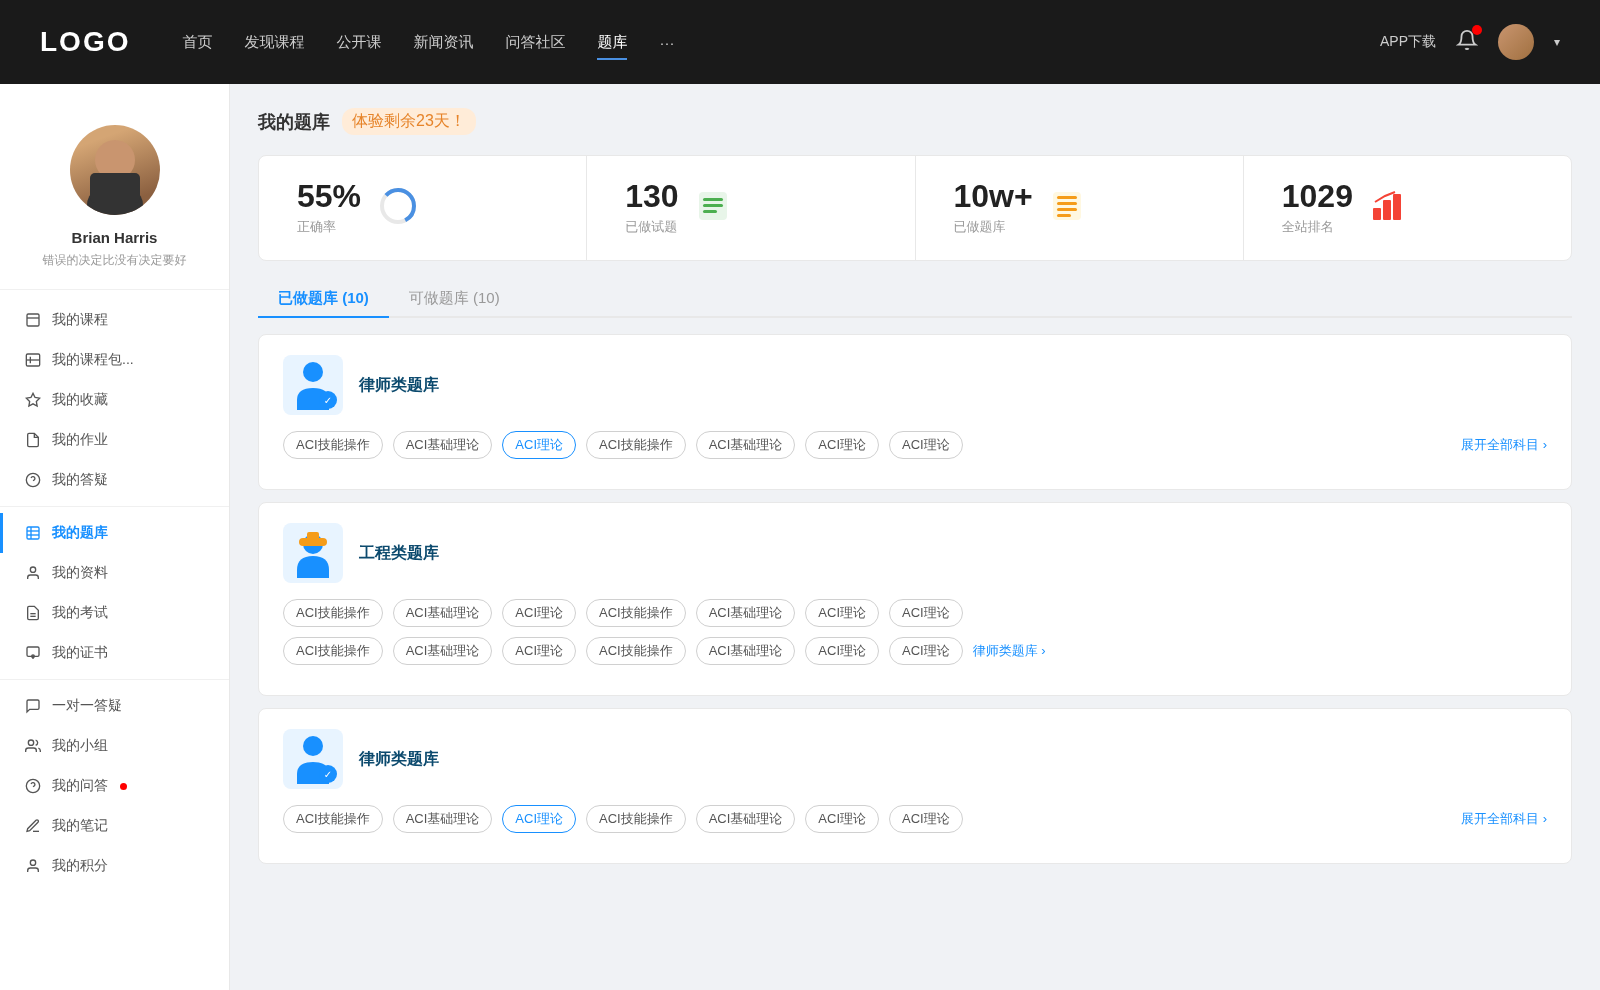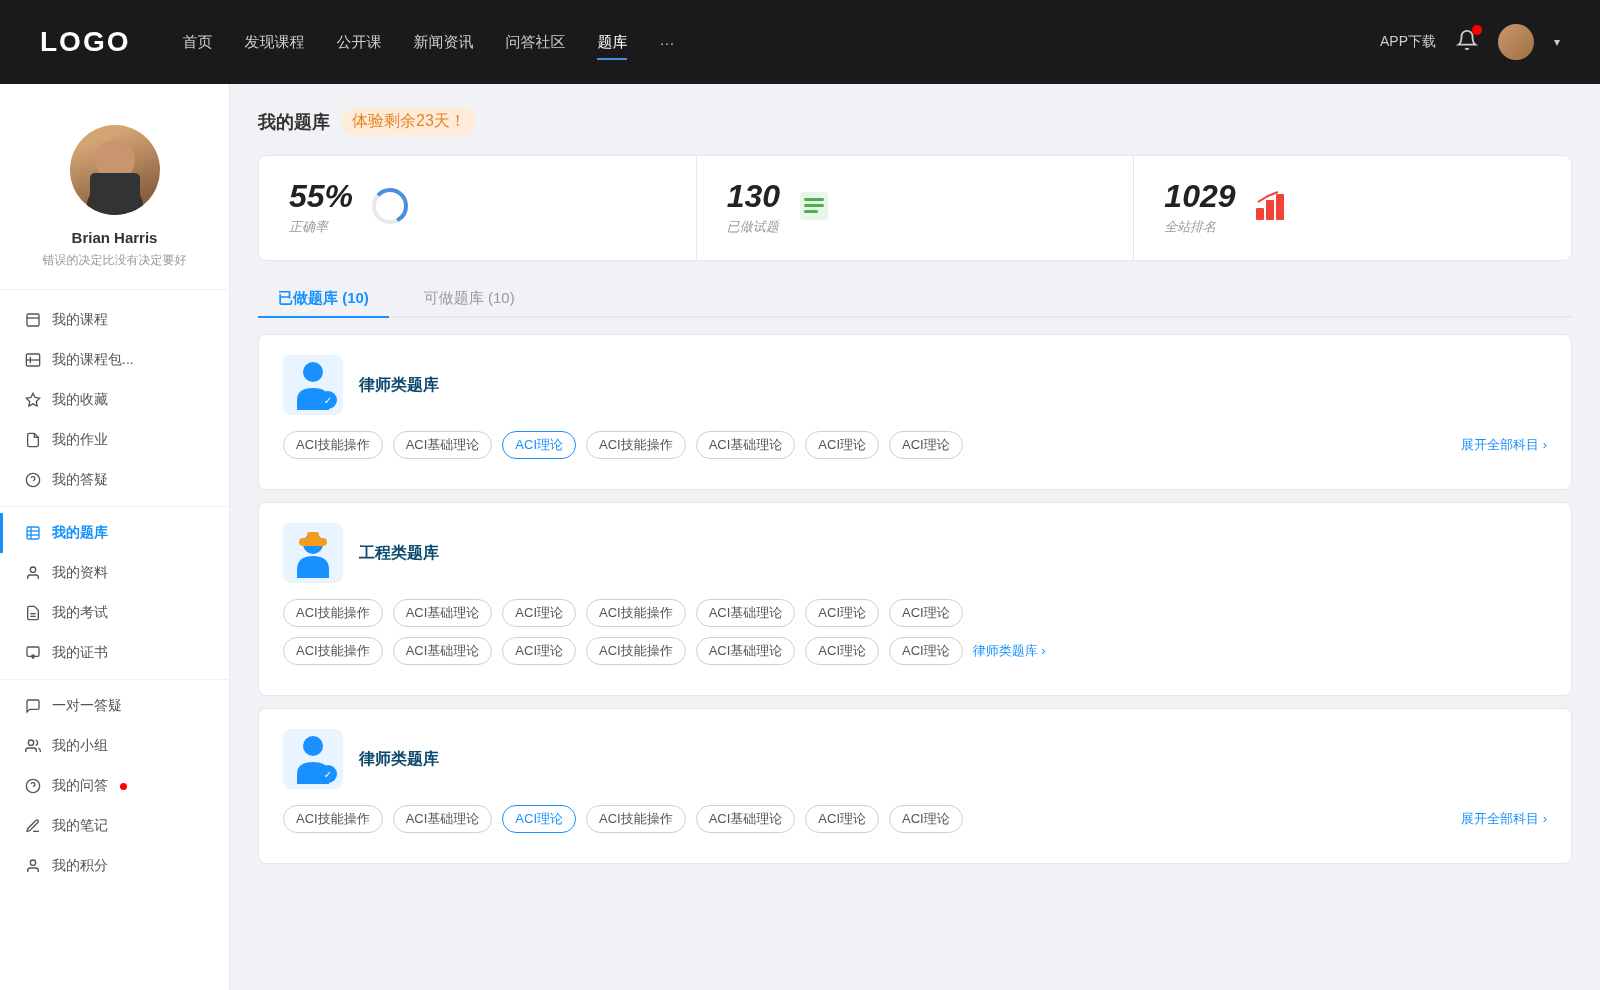--- a/index.html
+++ b/index.html
@@ -221,46 +221,45 @@
       display: flex;
       gap: 0;
       background: #fff;
       border-radius: 8px;
       margin-bottom: 20px;
       overflow: hidden;
       border: 1px solid #e8e8e8;
     }
     .stat-card {
       flex: 1;
-      padding: 24px 30px;
+      padding: 24px 38px;
       display: flex;
       align-items: center;
       gap: 16px;
       border-right: 1px solid #e8e8e8;
-      font-style: italic;
     }
     .stat-card:last-child {
       border-right: none;
     }
     .stat-value {
       font-size: 32px;
       font-weight: 700;
       color: #222;
       line-height: 1;
       margin-bottom: 6px;
     }
     .stat-label {
       font-size: 13px;
       color: #999;
     }
 
     
     .tabs-row {
       display: flex;
-      gap: 15px;
+      gap: 0;
       margin-bottom: 16px;
       border-bottom: 2px solid #e8e8e8;
     }
     .tab-item {
       font-size: 15px;
       color: #999;
       padding: 8px 20px;
       cursor: pointer;
       position: relative;
     }
@@ -578,20 +577,35 @@
         <div>
           <svg width="36" height="36" viewBox="0 0 36 36">
             <rect x="4" y="4" width="28" height="28" rx="4" fill="#e8f5e9"></rect>
             <rect x="8" y="10" width="20" height="3" rx="1.5" fill="#4caf50"></rect>
             <rect x="8" y="16" width="20" height="3" rx="1.5" fill="#4caf50"></rect>
             <rect x="8" y="22" width="14" height="3" rx="1.5" fill="#4caf50"></rect>
           </svg>
         </div>
       </div>
 
+      <div class="stat-card">
+        <div>
+          <div class="stat-value">10w+</div>
+          <div class="stat-label">已做题库</div>
+        </div>
+        <div>
+          <svg width="36" height="36" viewBox="0 0 36 36">
+            <rect x="4" y="4" width="28" height="28" rx="4" fill="#fff8e1"></rect>
+            <rect x="8" y="8" width="20" height="3" rx="1.5" fill="#f59c1a"></rect>
+            <rect x="8" y="14" width="20" height="3" rx="1.5" fill="#f59c1a"></rect>
+            <rect x="8" y="20" width="20" height="3" rx="1.5" fill="#f59c1a"></rect>
+            <rect x="8" y="26" width="14" height="3" rx="1.5" fill="#f59c1a"></rect>
+          </svg>
+        </div>
+      </div>
 
       <div class="stat-card">
         <div>
           <div class="stat-value">1029</div>
           <div class="stat-label">全站排名</div>
         </div>
         <div>
           <svg width="36" height="36" viewBox="0 0 36 36">
             <rect x="4" y="20" width="8" height="12" rx="1" fill="#f44336"></rect>
             <rect x="14" y="12" width="8" height="20" rx="1" fill="#f44336"></rect>

